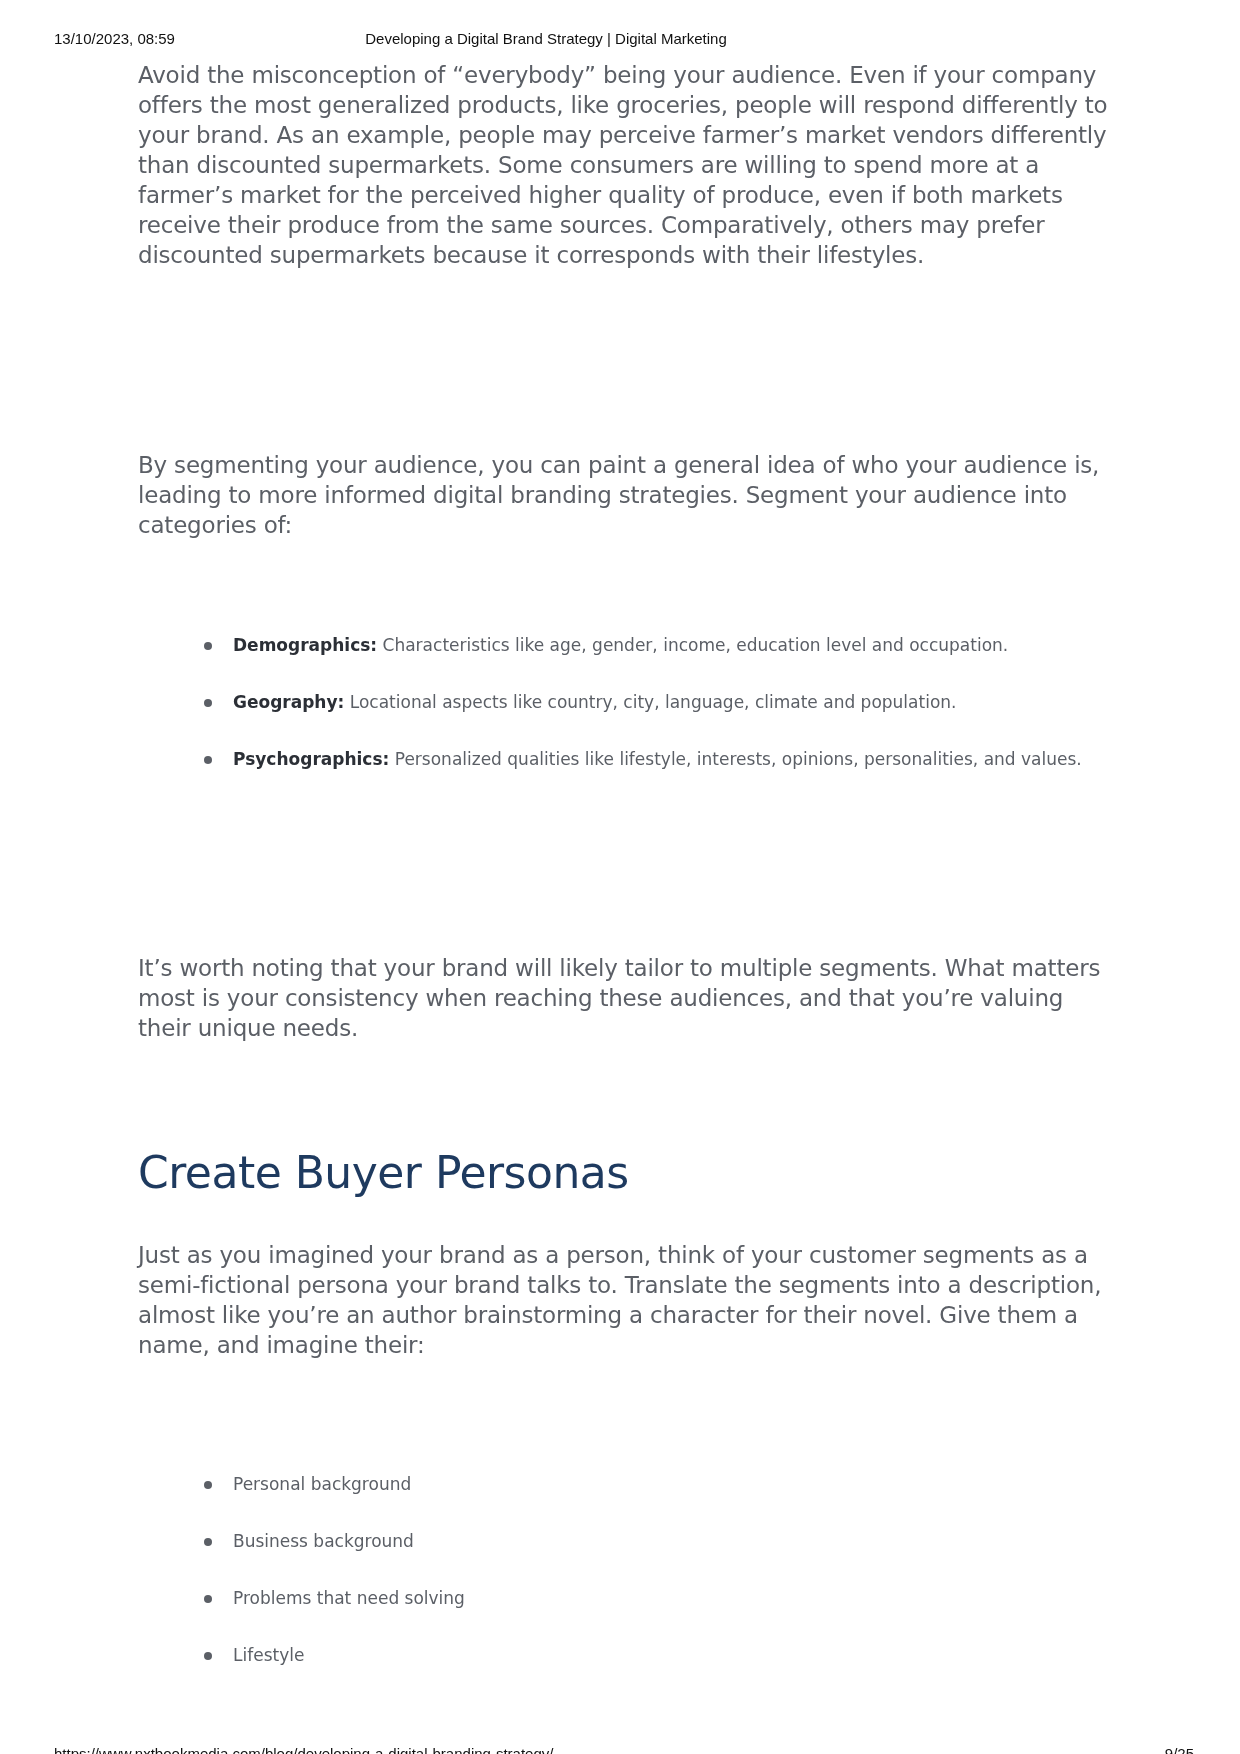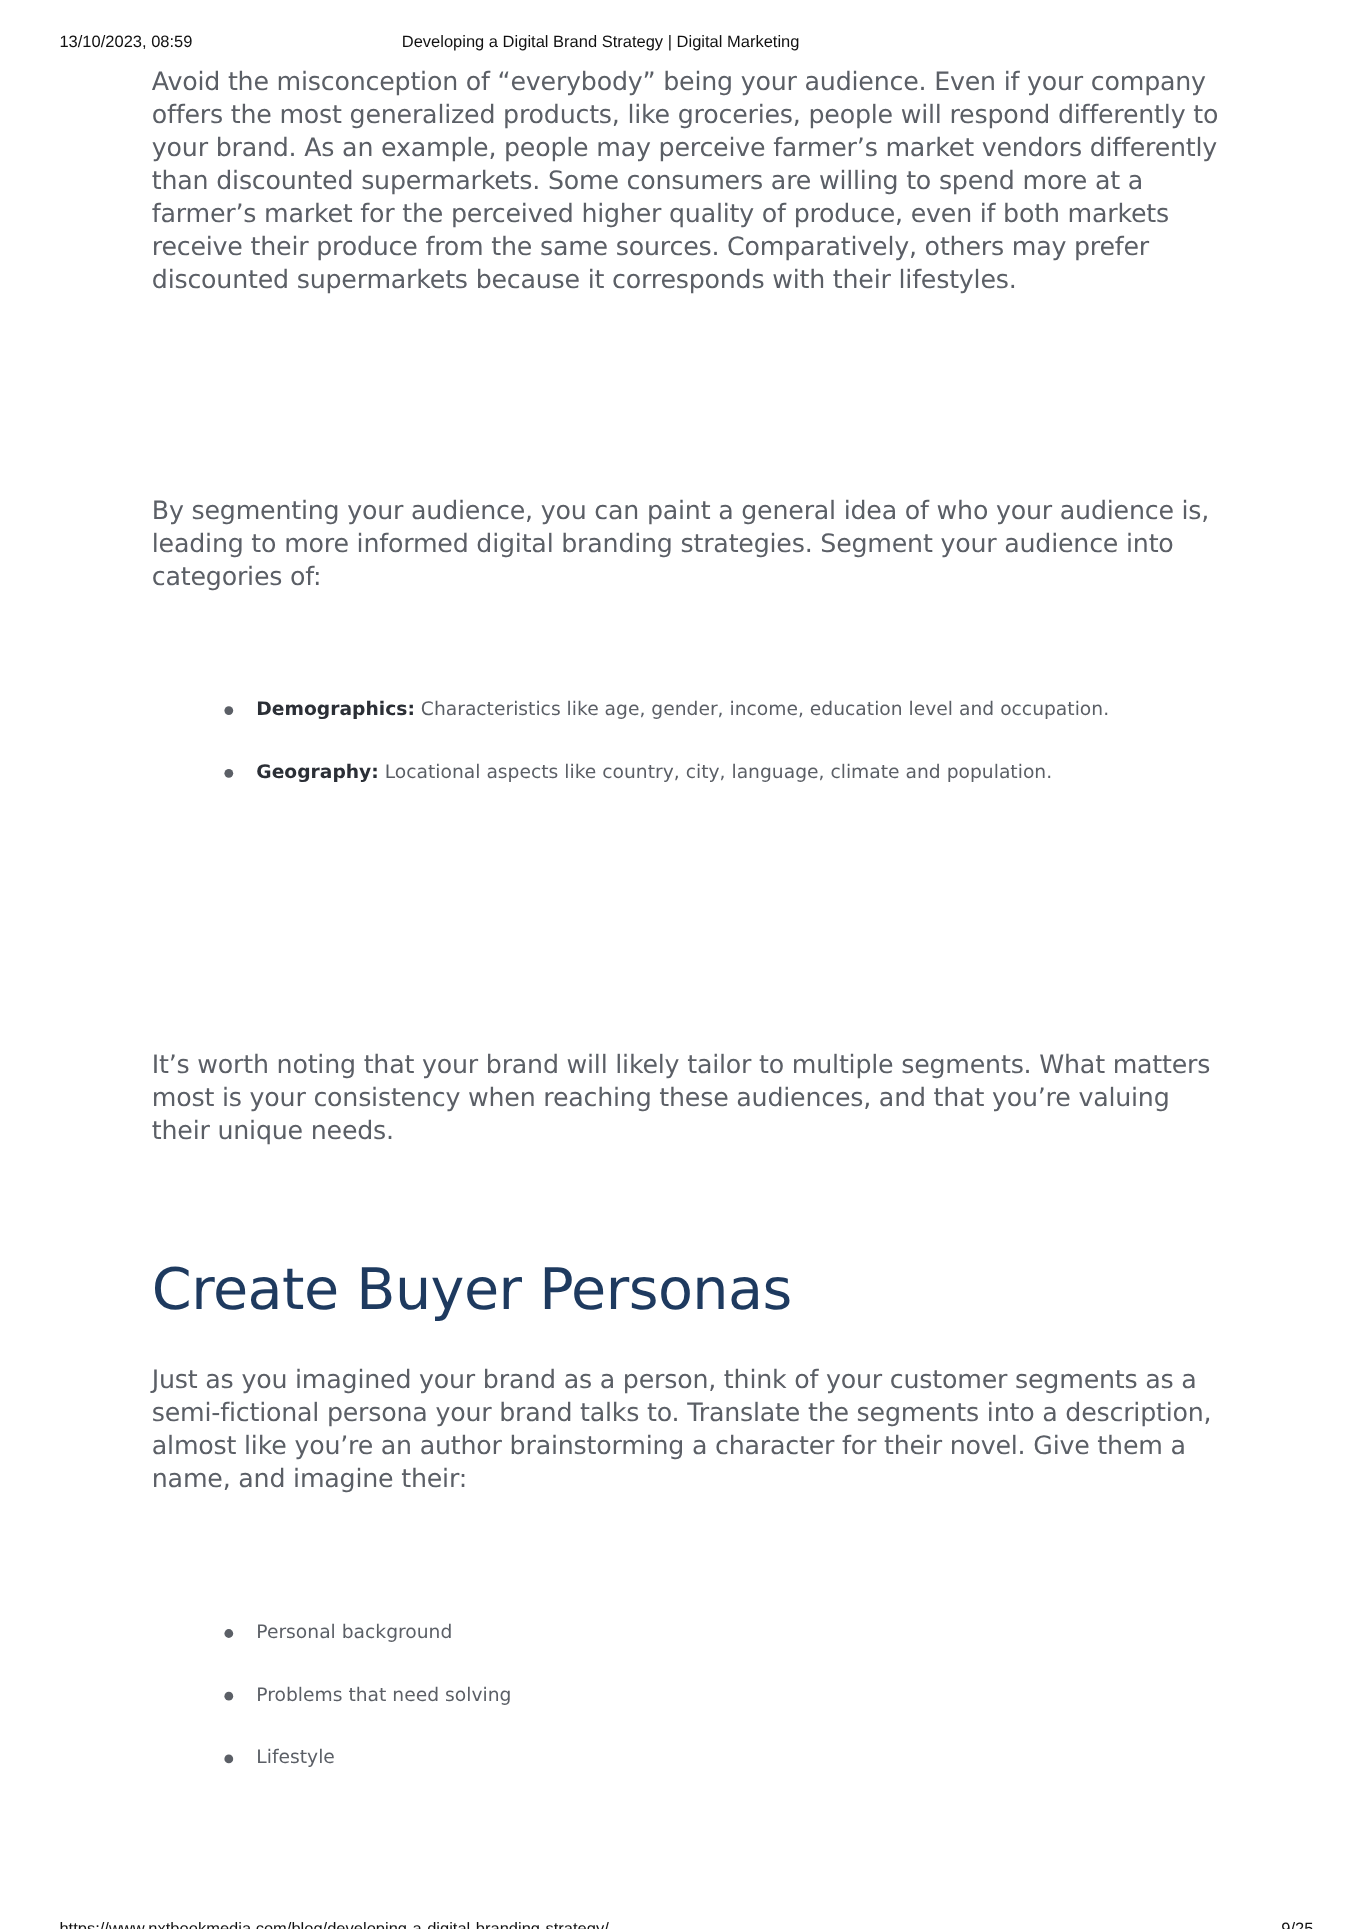--- a/index.html
+++ b/index.html
@@ -48,21 +48,21 @@
     .p3 { position: absolute; top: 893px; left: 0; width: 980px; }
     .p4 { position: absolute; top: 1180px; left: 0; width: 980px; }
 
     .h2 {
       position: absolute;
       top: 1083px;
       left: 0;
       margin: 0;
       font-family: "DejaVu Sans", sans-serif;
       font-weight: normal;
-      font-size: 52px;
+      font-size: 44px;
       line-height: 60px;
       color: #1e3a5f;
       letter-spacing: -0.5px;
     }
 
     ul.list {
       position: absolute;
       left: 0;
       margin: 0;
       padding: 0;
@@ -111,32 +111,41 @@
     <li>
       <span class="bullet"></span>
       <span class="term">Demographics:</span>
       <span>Characteristics like age, gender, income, education level and occupation.</span>
     </li>
     <li>
       <span class="bullet"></span>
       <span class="term">Geography:</span>
       <span>Locational aspects like country, city, language, climate and population.</span>
     </li>
+    <li>
+      <span class="bullet"></span>
+      <span class="term">Psychographics:</span>
+      <span>Personalized qualities like lifestyle, interests, opinions, personalities, and values.</span>
+    </li>
   </ul>
 
   <p class="p3">It’s worth noting that your brand will likely tailor to multiple segments. What matters most is your consistency when reaching these audiences, and that you’re valuing their unique needs.</p>
 
   <h2 class="h2">Create Buyer Personas</h2>
 
   <p class="p4">Just as you imagined your brand as a person, think of your customer segments as a semi-fictional persona your brand talks to. Translate the segments into a description, almost like you’re an author brainstorming a character for their novel. Give them a name, and imagine their:</p>
 
   <ul class="list list-persona">
     <li>
       <span class="bullet"></span>
       <span>Personal background</span>
+    </li>
+    <li>
+      <span class="bullet"></span>
+      <span>Business background</span>
     </li>
     <li>
       <span class="bullet"></span>
       <span>Problems that need solving</span>
     </li>
     <li>
       <span class="bullet"></span>
       <span>Lifestyle</span>
     </li>
   </ul>

